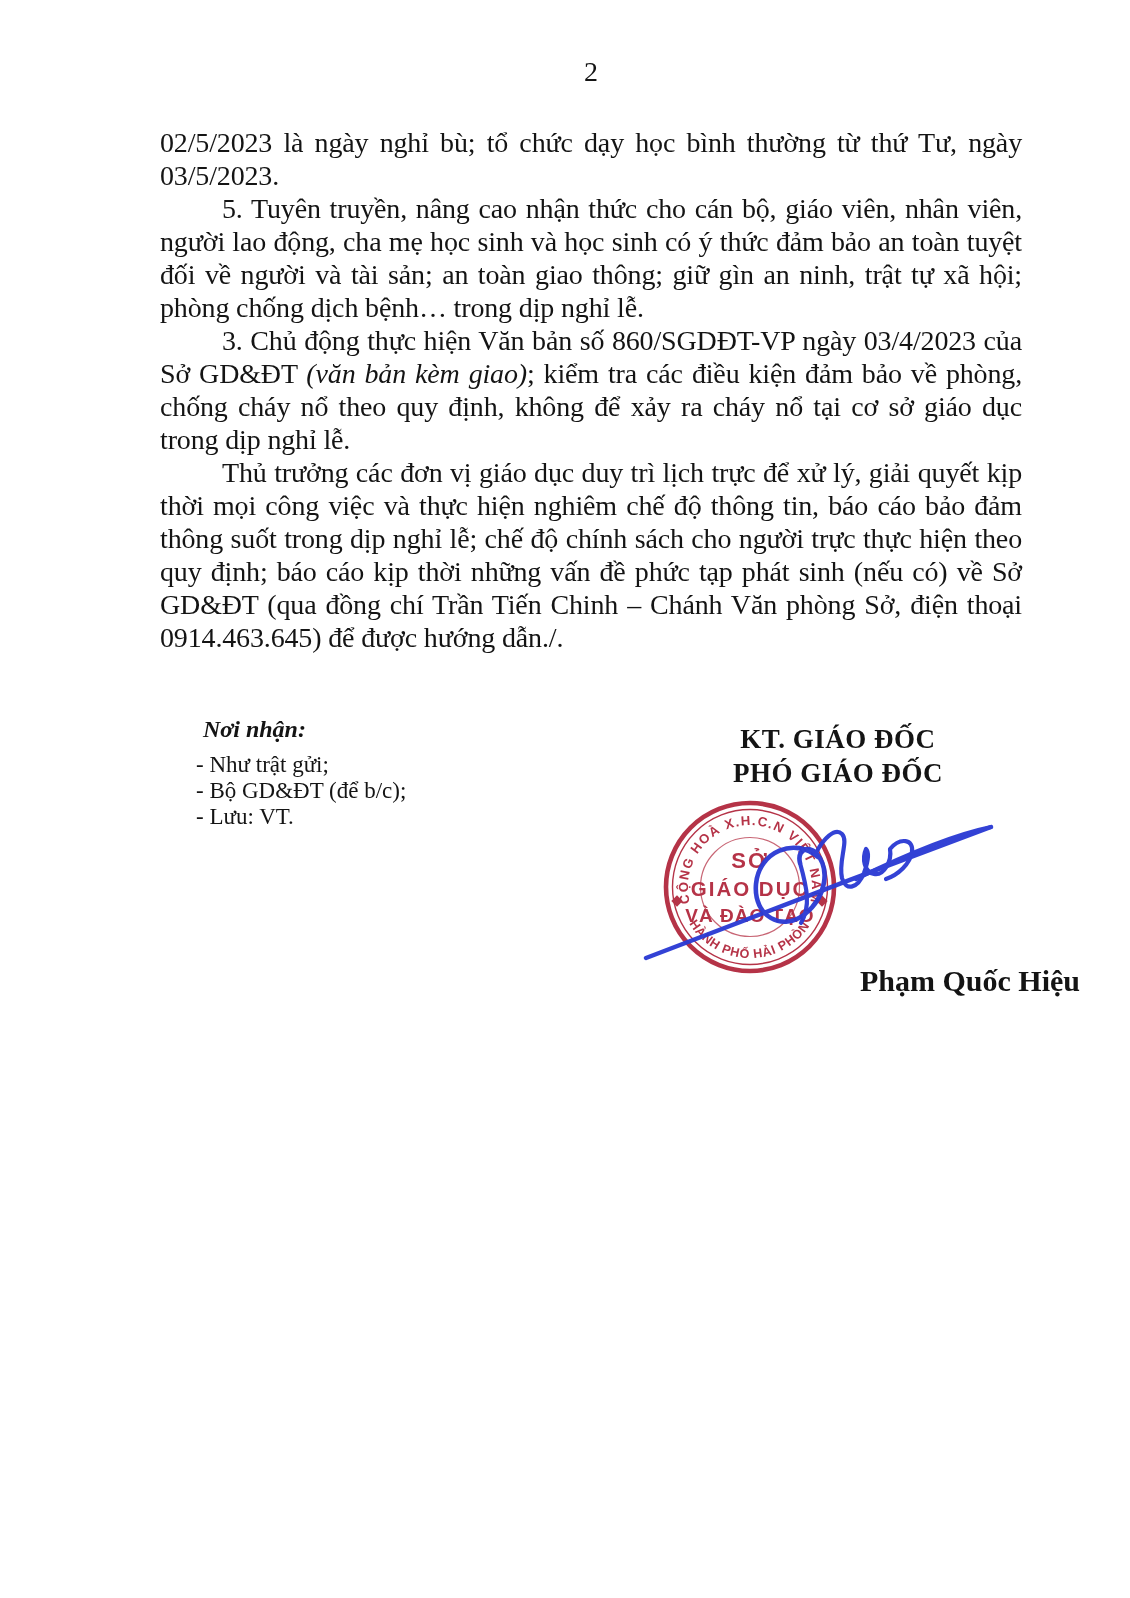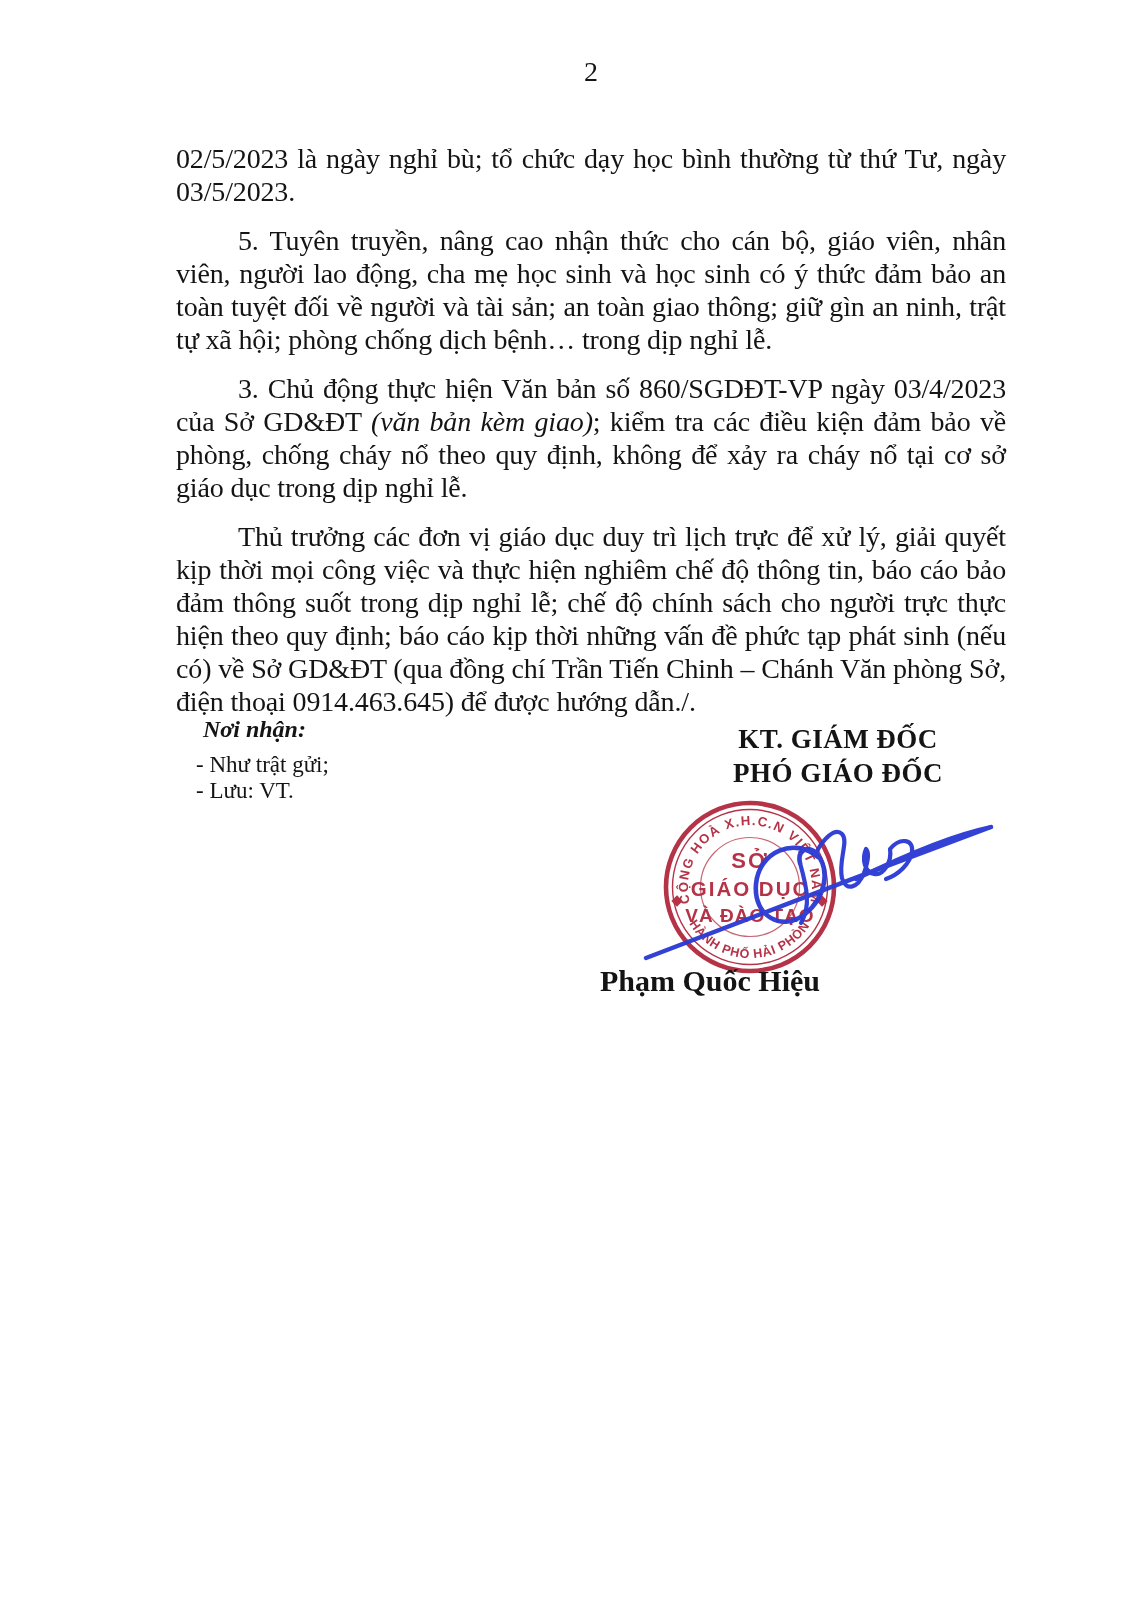--- a/index.html
+++ b/index.html
@@ -14,42 +14,42 @@
   .page-number{
     position:absolute;left:160px;top:56px;width:862px;
     text-align:center;font-size:28px;
   }
   .body-text{
     position:absolute;left:160px;top:126px;width:862px;
     font-size:28px;line-height:33px;
     text-align:justify;text-align-last:left;
     letter-spacing:-0.15px;
   }
-  .body-text p{margin:16px;padding:0;}
+  .body-text p{margin:0;padding:0;}
   .body-text p.indent{text-indent:62px;}
   .body-text em{font-style:italic;}
   .recipients{
     position:absolute;left:196px;top:716px;width:330px;
     font-size:23px;line-height:26px;
   }
   .recipients .heading{
     font-weight:bold;font-style:italic;font-size:24px;
     padding-left:7px;margin-bottom:10px;
   }
   .sign-titles{
     position:absolute;left:620px;top:722px;width:436px;
     text-align:center;font-weight:bold;font-size:27px;line-height:34px;
     letter-spacing:0.5px;
   }
   .stamp-sign-svg{
     position:absolute;left:560px;top:790px;width:470px;height:190px;
   }
   .signer-name{
-    position:absolute;left:600px;top:964px;width:436px;
-    text-align:left;font-weight:bold;font-size:30px;
+    position:absolute;left:644px;top:964px;width:436px;
+    text-align:right;font-weight:bold;font-size:30px;
   }
   .stamp-arc-text{
     font-family:"Liberation Sans","DejaVu Sans",sans-serif;
     font-weight:bold;
   }
   .stamp-center-text{
     font-family:"Liberation Sans","DejaVu Sans",sans-serif;
     font-weight:bold;text-anchor:middle;
   }
 </style>
@@ -63,25 +63,26 @@
   <div class="body-text">
     <p><span>02/5/2023 là ngày nghỉ bù; tổ chức dạy học bình thường từ thứ Tư, ngày 03/5/2023.</span></p>
     <p class="indent"><span>5. Tuyên truyền, nâng cao nhận thức cho cán bộ, giáo viên, nhân viên, người lao động, cha mẹ học sinh và học sinh có ý thức đảm bảo an toàn tuyệt đối về người và tài sản; an toàn giao thông; giữ gìn an ninh, trật tự xã hội; phòng chống dịch bệnh… trong dịp nghỉ lễ.</span></p>
     <p class="indent"><span>3. Chủ động thực hiện Văn bản số 860/SGDĐT-VP ngày 03/4/2023 của Sở GD&amp;ĐT </span><em>(văn bản kèm giao)</em><span>; kiểm tra các điều kiện đảm bảo về phòng, chống cháy nổ theo quy định, không để xảy ra cháy nổ tại cơ sở giáo dục trong dịp nghỉ lễ.</span></p>
     <p class="indent"><span>Thủ trưởng các đơn vị giáo dục duy trì lịch trực để xử lý, giải quyết kịp thời mọi công việc và thực hiện nghiêm chế độ thông tin, báo cáo bảo đảm thông suốt trong dịp nghỉ lễ; chế độ chính sách cho người trực thực hiện theo quy định; báo cáo kịp thời những vấn đề phức tạp phát sinh (nếu có) về Sở GD&amp;ĐT (qua đồng chí Trần Tiến Chinh – Chánh Văn phòng Sở, điện thoại 0914.463.645) để được hướng dẫn./.</span></p>
   </div>
 
   <div class="recipients">
     <div class="heading">Nơi nhận:</div>
     <div>- Như trật gửi;</div>
+    <div>- Bộ GD&amp;ĐT (để b/c);</div>
     <div>- Lưu: VT.</div>
   </div>
 
   <div class="sign-titles">
-    <div>KT. GIÁM ĐỐC</div>
+    <div>KT. GIÁO ĐỐC</div>
     <div>PHÓ GIÁO ĐỐC</div>
   </div>
 
   <svg class="stamp-sign-svg" viewBox="560 790 470 190" xmlns="http://www.w3.org/2000/svg">
 
     <g opacity="0.93">
       <circle cx="750" cy="887" r="84" fill="none" stroke="#b0243a" stroke-width="4.6"></circle>
       <circle cx="750" cy="887" r="77.5" fill="none" stroke="#b0243a" stroke-width="1.4"></circle>
       <circle cx="750" cy="887" r="49.5" fill="none" stroke="#b0243a" stroke-width="1.2" opacity="0.75"></circle>
       <defs>

